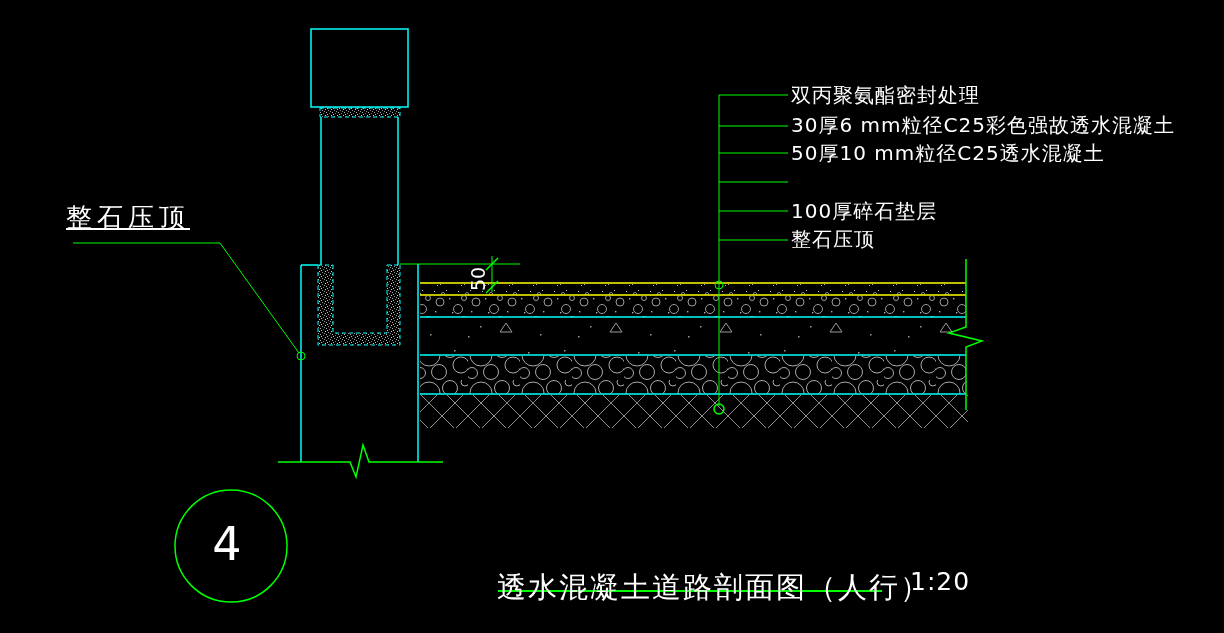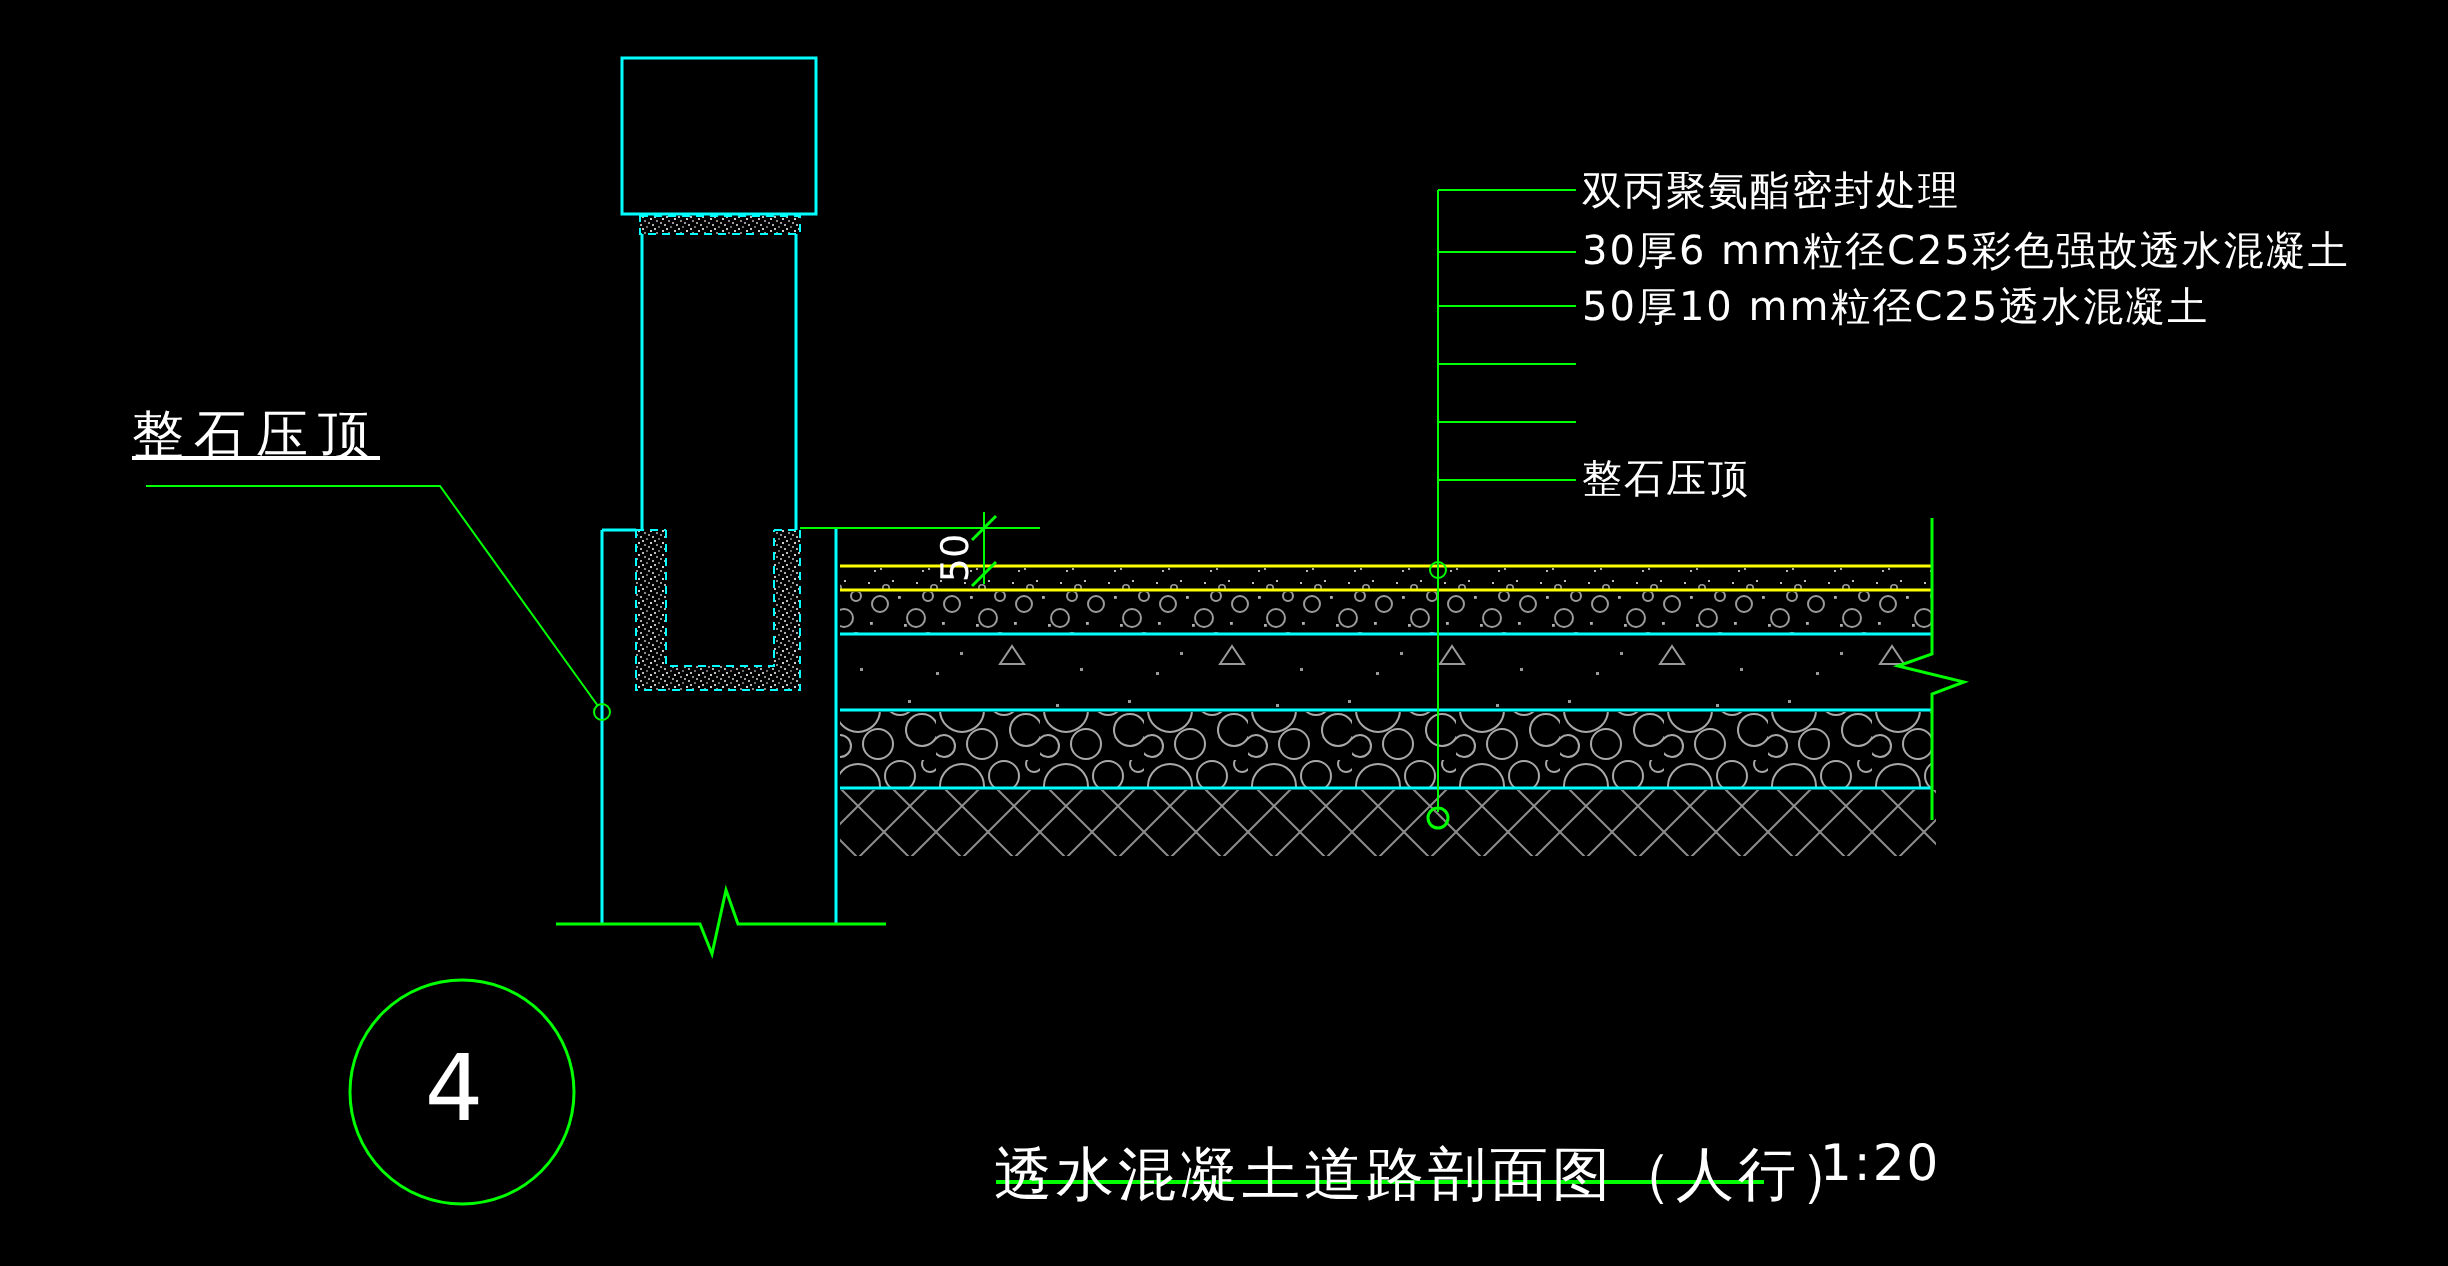--- a/index.html
+++ b/index.html
@@ -149,20 +149,21 @@
     <g>
       <circle cx="231" cy="546" r="56" fill="none" stroke="#00ff00" stroke-width="1.5"></circle>
     </g>
   </svg>
 
   <div class="txt left-label">整石压顶</div>
 
   <div class="txt callout" style="top:83px">双丙聚氨酯密封处理</div>
   <div class="txt callout" style="top:113px">30厚6 mm粒径C25彩色强故透水混凝土</div>
   <div class="txt callout" style="top:141px">50厚10 mm粒径C25透水混凝土</div>
+  <div class="txt callout" style="top:199px">100厚碎石垫层</div>
   <div class="txt callout" style="top:227px">整石压顶</div>
 
   <div class="txt dim-text">50</div>
 
   <div class="txt title">透水混凝土道路剖面图（人行）</div>
   <div class="txt scale">1:20</div>
   <div class="txt detail-num">4</div>
 </div>
 
 </body></html>

